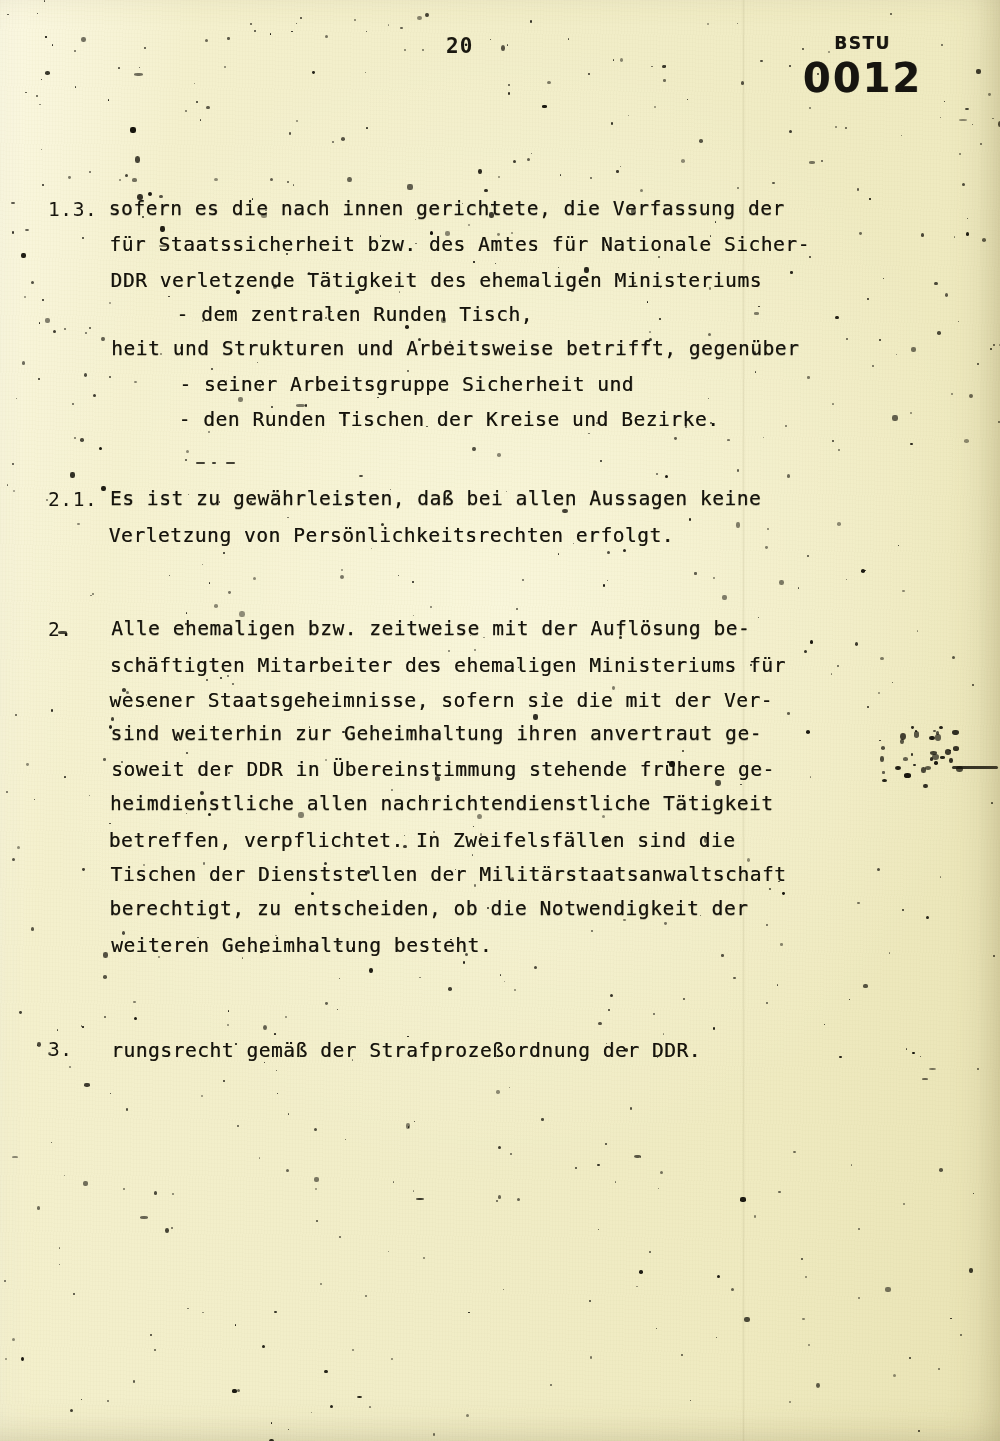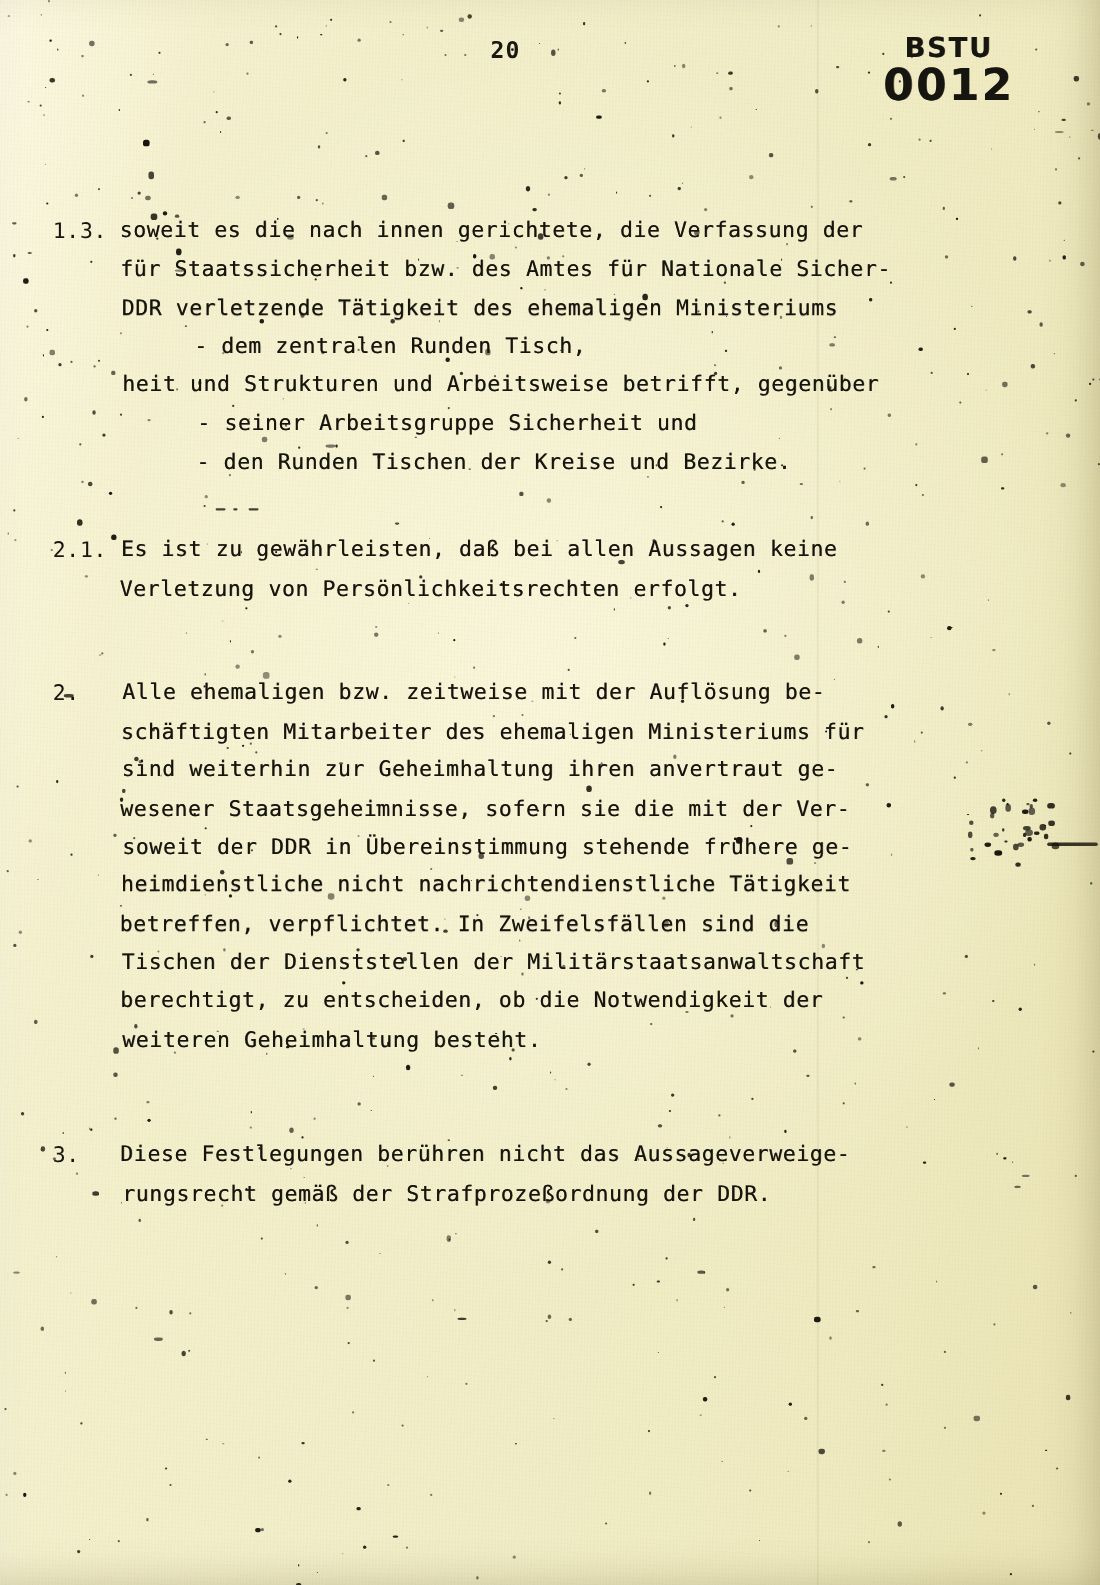--- a/index.html
+++ b/index.html
@@ -64,21 +64,21 @@
   #stamp {
     position: absolute;
     left: 795px;
     top: 30px;
     width: 135px;
     text-align: center;
     color: #171510;
   }
   #stamp .bstu {
     font-family: "DejaVu Sans", "Liberation Sans", sans-serif;
-    font-size: 25px;
+    font-size: 17px;
     font-weight: 700;
     letter-spacing: 1.5px;
     line-height: 27px;
     text-shadow: 0.4px 0 0 rgba(20,18,10,.55);
   }
   #stamp .num {
     font-family: "DejaVu Sans", "Liberation Sans", sans-serif;
     font-size: 40px;
     font-weight: 700;
     letter-spacing: 2px;
@@ -826,54 +826,53 @@
 
   <div id="stamp">
     <div class="bstu">BSTU</div>
     <div class="num">0012</div>
   </div>
 
   <div id="body">
       <div class="block" style="top: 192px;">
         <div class="marker">1.3.</div>
         <div class="lines">
-          <div class="tline" style="transform: translate(-1.2px, -0.55px);">soweit es die nach innen gerichtete, die Verfassung der</div>
+          <div class="tline" style="transform: translate(-1.2px, -0.55px);">sofern es die nach innen gerichtete, die Verfassung der</div>
           <div class="tline" style="transform: translate(-0.6px, 0px);">für Staatssicherheit bzw. des Amtes für Nationale Sicher-</div>
           <div class="tline" style="transform: translate(0.6px, 0.55px);">DDR verletzende Tätigkeit des ehemaligen Ministeriums</div>
           <div class="tline dash" style="transform: translate(-1.4px, 0px);">- dem zentralen Runden Tisch,</div>
           <div class="tline" style="transform: translate(1.2px, -0.55px);">heit und Strukturen und Arbeitsweise betrifft, gegenüber</div>
           <div class="tline dash" style="transform: translate(1.4px, 0px);">- seiner Arbeitsgruppe Sicherheit und</div>
           <div class="tline dash" style="transform: translate(0.7px, 0px);">- den Runden Tischen der Kreise und Bezirke.</div>
         </div>
       </div>
       <div class="block" style="top: 482px;">
         <div class="marker">2.1.</div>
         <div class="lines">
           <div class="tline" style="transform: translate(0px, -0.55px);">Es ist zu gewährleisten, daß bei allen Aussagen keine</div>
           <div class="tline" style="transform: translate(-1.2px, 0.55px);">Verletzung von Persönlichkeitsrechten erfolgt.</div>
         </div>
       </div>
       <div class="block" style="top: 612px;">
         <div class="marker">2.</div>
         <div class="lines">
           <div class="tline" style="transform: translate(1.2px, -0.55px);">Alle ehemaligen bzw. zeitweise mit der Auflösung be-</div>
           <div class="tline" style="transform: translate(0px, 0.55px);">schäftigten Mitarbeiter des ehemaligen Ministeriums für</div>
+          <div class="tline" style="transform: translate(-0.6px, 0.55px);">wesener Staatsgeheimnisse, sofern sie die mit der Ver-</div>
           <div class="tline" style="transform: translate(0.6px, -0.55px);">sind weiterhin zur Geheimhaltung ihren anvertraut ge-</div>
-          <div class="tline" style="transform: translate(-0.6px, 0.55px);">wesener Staatsgeheimnisse, sofern sie die mit der Ver-</div>
           <div class="tline" style="transform: translate(1.2px, 0px);">soweit der DDR in Übereinstimmung stehende frühere ge-</div>
-          <div class="tline" style="transform: translate(0px, -0.55px);">heimdienstliche nicht nachrichtendienstliche Tätigkeit</div>
+          <div class="tline" style="transform: translate(0px, -0.55px);">heimdienstliche allen nachrichtendienstliche Tätigkeit</div>
           <div class="tline" style="transform: translate(-1.2px, 0.55px);">betreffen, verpflichtet. In Zweifelsfällen sind die</div>
           <div class="tline" style="transform: translate(0.6px, 0px);">Tischen der Dienststellen der Militärstaatsanwaltschaft</div>
           <div class="tline" style="transform: translate(-0.6px, -0.55px);">berechtigt, zu entscheiden, ob die Notwendigkeit der</div>
           <div class="tline" style="transform: translate(1.2px, 0.55px);">weiteren Geheimhaltung besteht.</div>
         </div>
       </div>
       <div class="block" style="top: 1032px;">
         <div class="marker">3.</div>
         <div class="lines">
-          <div class="tline" style="transform: translate(-0.6px, -0.55px);">Diese Festlegungen berühren nicht das Aussageverweige-</div>
           <div class="tline" style="transform: translate(1.2px, 0.55px);">rungsrecht gemäß der Strafprozeßordnung der DDR.</div>
         </div>
       </div>
     </div>
 
   <div id="edgeshade"></div>
 </div>
 
 </body></html>

